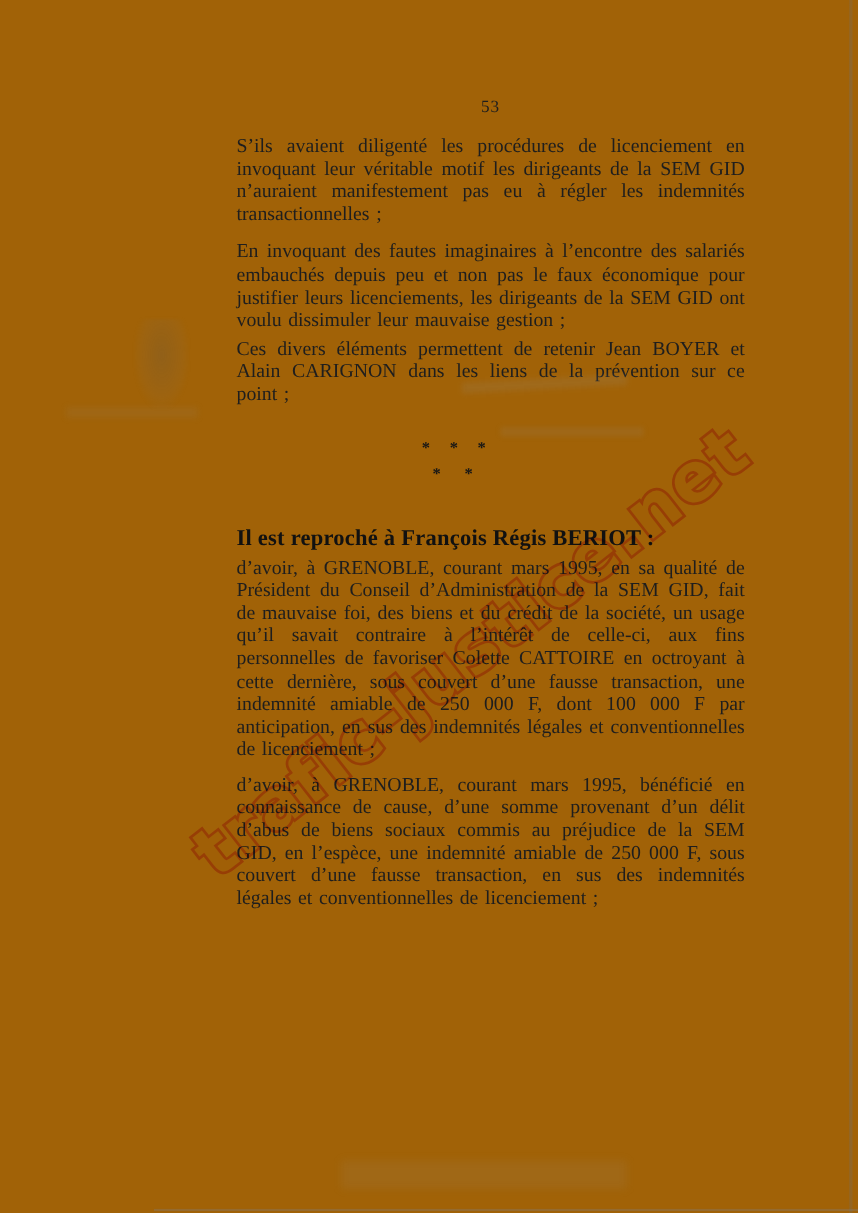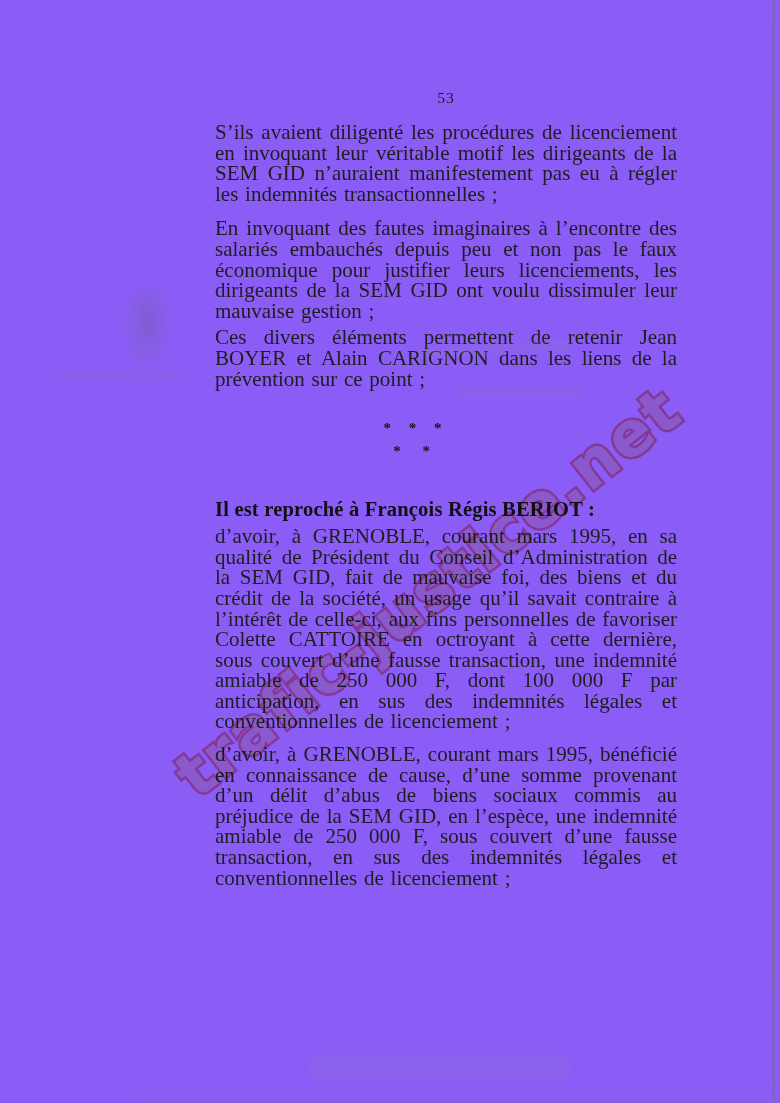--- a/index.html
+++ b/index.html
@@ -4,40 +4,40 @@
 <style>
   html,body{margin:0;padding:0;}
   body{
     width:780px;height:1103px;
     background:#e9e9e7;
     font-family:"Liberation Serif", serif;
   }
   .page{
     position:relative;
     width:780px;height:1103px;
-    background:#8b5cf6;
+    background:#a16207;
     overflow:hidden;
   }
   
   .content{
     position:absolute;
     left:215px; top:0;
     width:462px;
     padding-top:88px;
     color:#1e1e1e;
   }
   .page-number{
     text-align:center;
     font-size:15.6px;
     line-height:20px;
     letter-spacing:1px;
   }
   .para{
     margin:0;
-    font-size:21px;
+    font-size:18px;
     line-height:20.6px;
     text-align:justify;
     text-justify:inter-word;
     word-spacing:1.5px;
   }
   .heading{
     margin:0;
     font-size:20.5px;
     line-height:26px;
     font-weight:bold;

